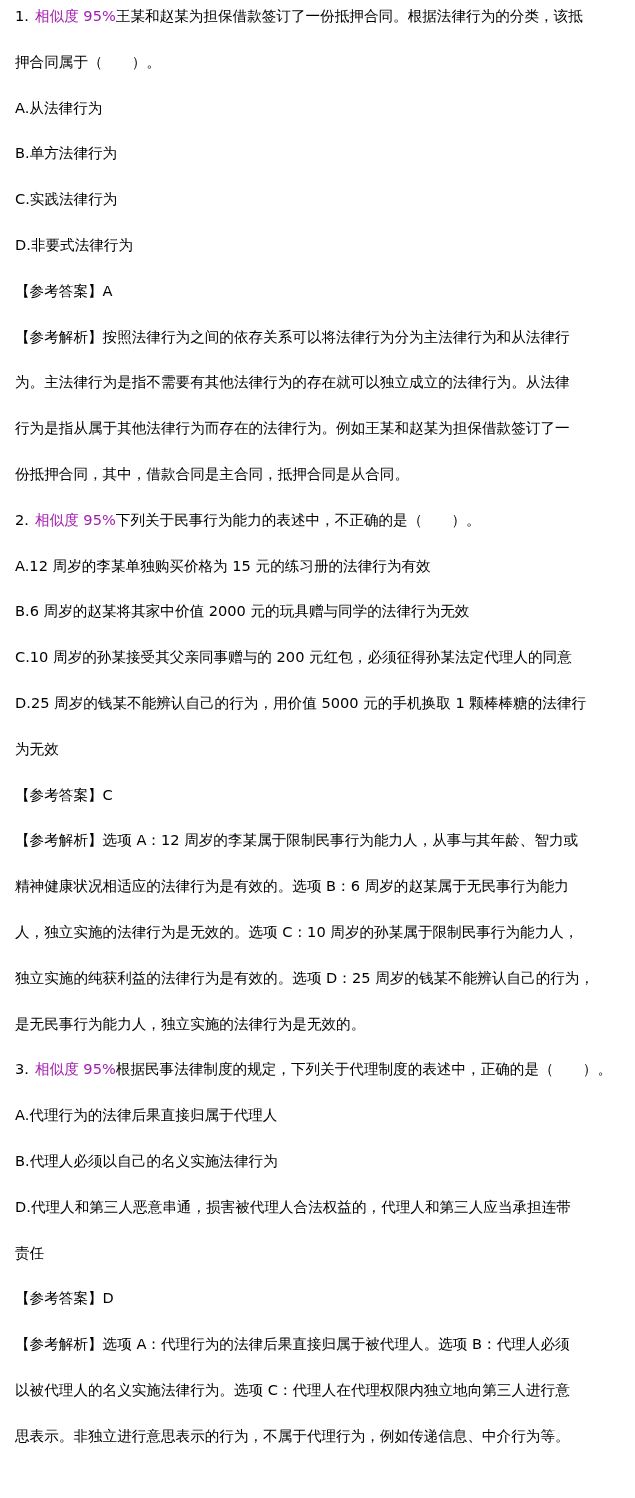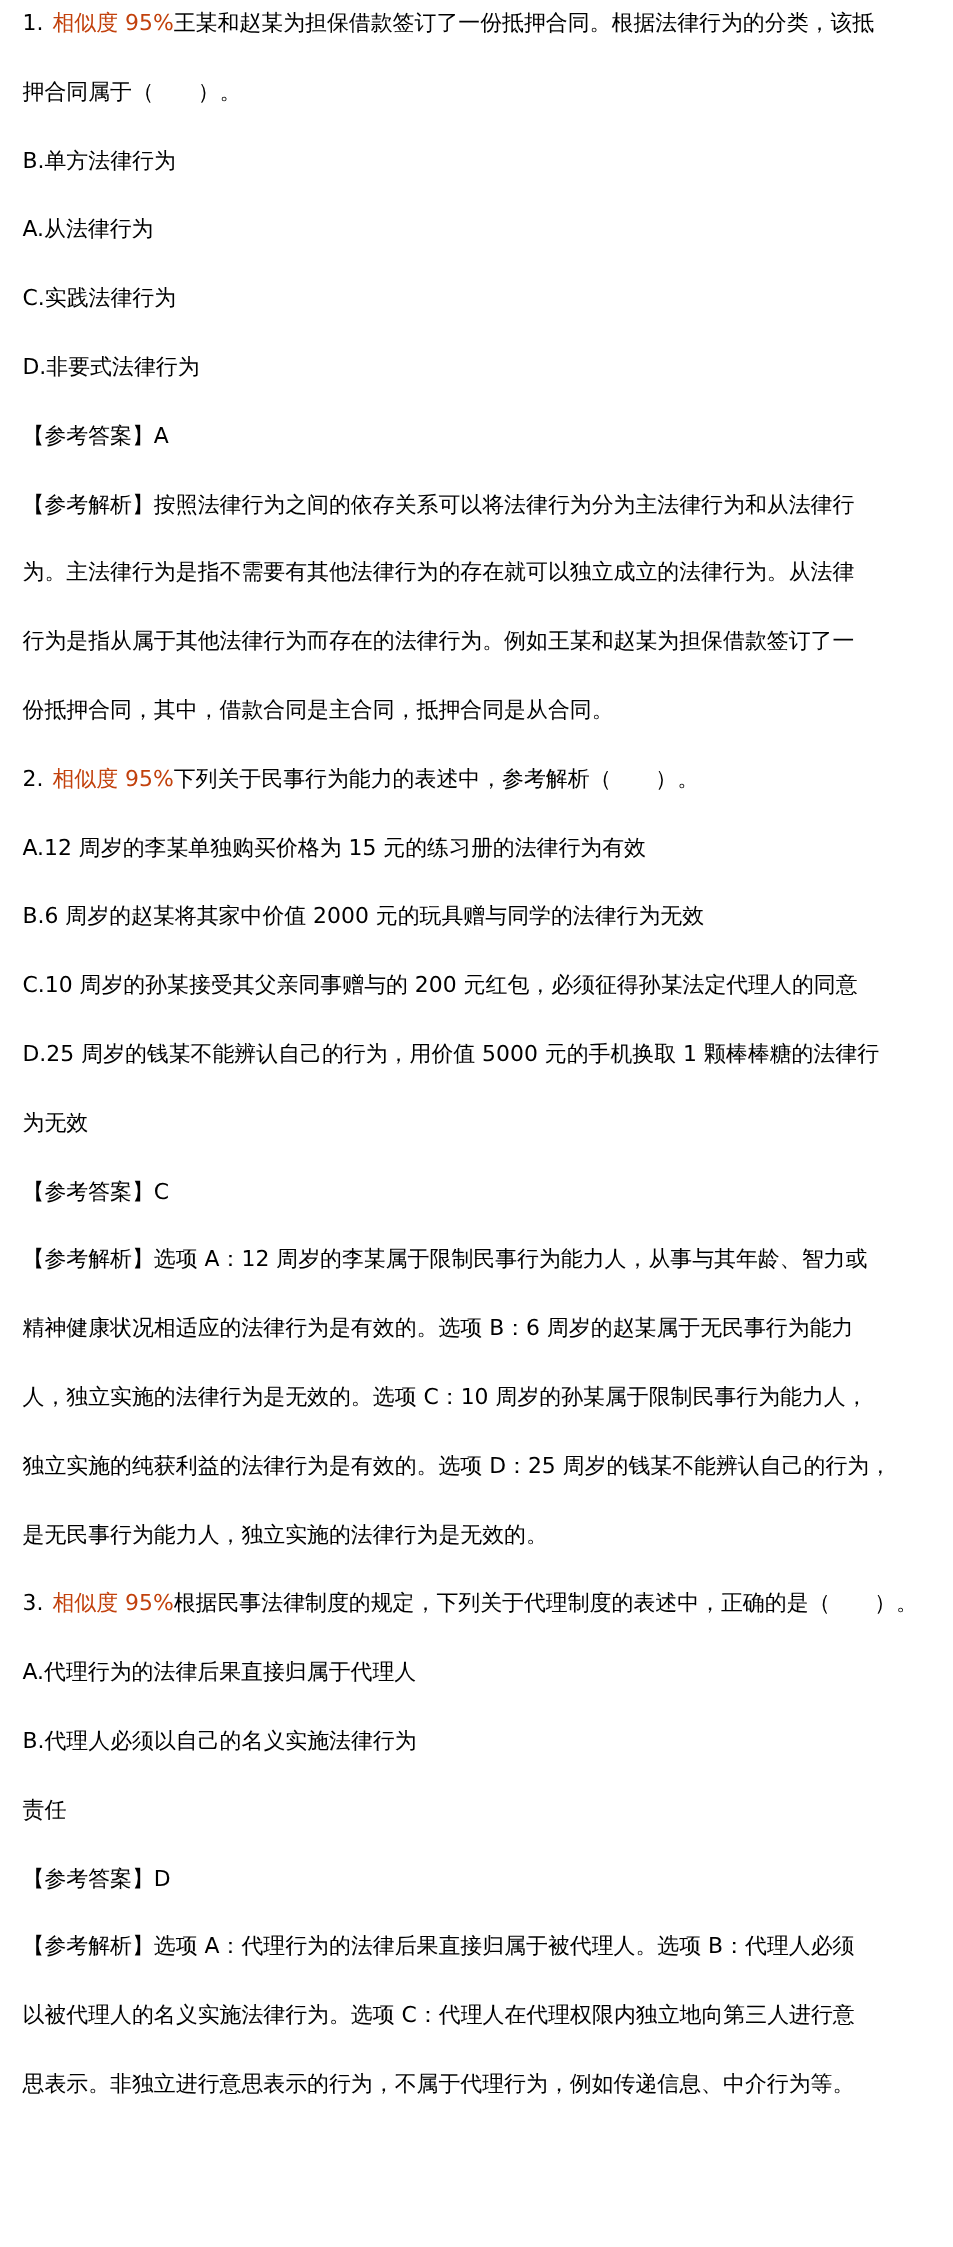--- a/index.html
+++ b/index.html
@@ -21,60 +21,61 @@
       box-sizing: border-box;
     }
     .line {
       height: 45.8px;
       line-height: 26px;
       font-size: 14.6px;
       white-space: nowrap;
       letter-spacing: 0px;
     }
     .num { margin-right: 6px; }
-    .sim { color: #c2410c; }
+    .sim { color: #a21caf; }
   </style>
 </head>
 <body>
 
 <div class="doc">
 
   <div>
     <div class="line"><span class="num">1.</span><span class="sim">相似度 95%</span><span>王某和赵某为担保借款签订了一份抵押合同。根据法律行为的分类，该抵</span></div>
     <div class="line">押合同属于（　　）。</div>
+    <div class="line">A.从法律行为</div>
     <div class="line">B.单方法律行为</div>
-    <div class="line">A.从法律行为</div>
     <div class="line">C.实践法律行为</div>
     <div class="line">D.非要式法律行为</div>
     <div class="line"><span>【参考答案】</span><span>A</span></div>
     <div class="line"><span>【参考解析】</span><span>按照法律行为之间的依存关系可以将法律行为分为主法律行为和从法律行</span></div>
     <div class="line">为。主法律行为是指不需要有其他法律行为的存在就可以独立成立的法律行为。从法律</div>
     <div class="line">行为是指从属于其他法律行为而存在的法律行为。例如王某和赵某为担保借款签订了一</div>
     <div class="line">份抵押合同，其中，借款合同是主合同，抵押合同是从合同。</div>
   </div>
 
   <div>
-    <div class="line"><span class="num">2.</span><span class="sim">相似度 95%</span><span>下列关于民事行为能力的表述中，参考解析（　　）。</span></div>
+    <div class="line"><span class="num">2.</span><span class="sim">相似度 95%</span><span>下列关于民事行为能力的表述中，不正确的是（　　）。</span></div>
     <div class="line">A.12 周岁的李某单独购买价格为 15 元的练习册的法律行为有效</div>
     <div class="line">B.6 周岁的赵某将其家中价值 2000 元的玩具赠与同学的法律行为无效</div>
     <div class="line">C.10 周岁的孙某接受其父亲同事赠与的 200 元红包，必须征得孙某法定代理人的同意</div>
     <div class="line">D.25 周岁的钱某不能辨认自己的行为，用价值 5000 元的手机换取 1 颗棒棒糖的法律行</div>
     <div class="line">为无效</div>
     <div class="line"><span>【参考答案】</span><span>C</span></div>
     <div class="line"><span>【参考解析】</span><span>选项 A：12 周岁的李某属于限制民事行为能力人，从事与其年龄、智力或</span></div>
     <div class="line">精神健康状况相适应的法律行为是有效的。选项 B：6 周岁的赵某属于无民事行为能力</div>
     <div class="line">人，独立实施的法律行为是无效的。选项 C：10 周岁的孙某属于限制民事行为能力人，</div>
     <div class="line">独立实施的纯获利益的法律行为是有效的。选项 D：25 周岁的钱某不能辨认自己的行为，</div>
     <div class="line">是无民事行为能力人，独立实施的法律行为是无效的。</div>
   </div>
 
   <div>
     <div class="line"><span class="num">3.</span><span class="sim">相似度 95%</span><span>根据民事法律制度的规定，下列关于代理制度的表述中，正确的是（　　）。</span></div>
     <div class="line">A.代理行为的法律后果直接归属于代理人</div>
     <div class="line">B.代理人必须以自己的名义实施法律行为</div>
+    <div class="line">D.代理人和第三人恶意串通，损害被代理人合法权益的，代理人和第三人应当承担连带</div>
     <div class="line">责任</div>
     <div class="line"><span>【参考答案】</span><span>D</span></div>
     <div class="line"><span>【参考解析】</span><span>选项 A：代理行为的法律后果直接归属于被代理人。选项 B：代理人必须</span></div>
     <div class="line">以被代理人的名义实施法律行为。选项 C：代理人在代理权限内独立地向第三人进行意</div>
     <div class="line">思表示。非独立进行意思表示的行为，不属于代理行为，例如传递信息、中介行为等。</div>
   </div>
 
 </div>
 
 </body></html>

